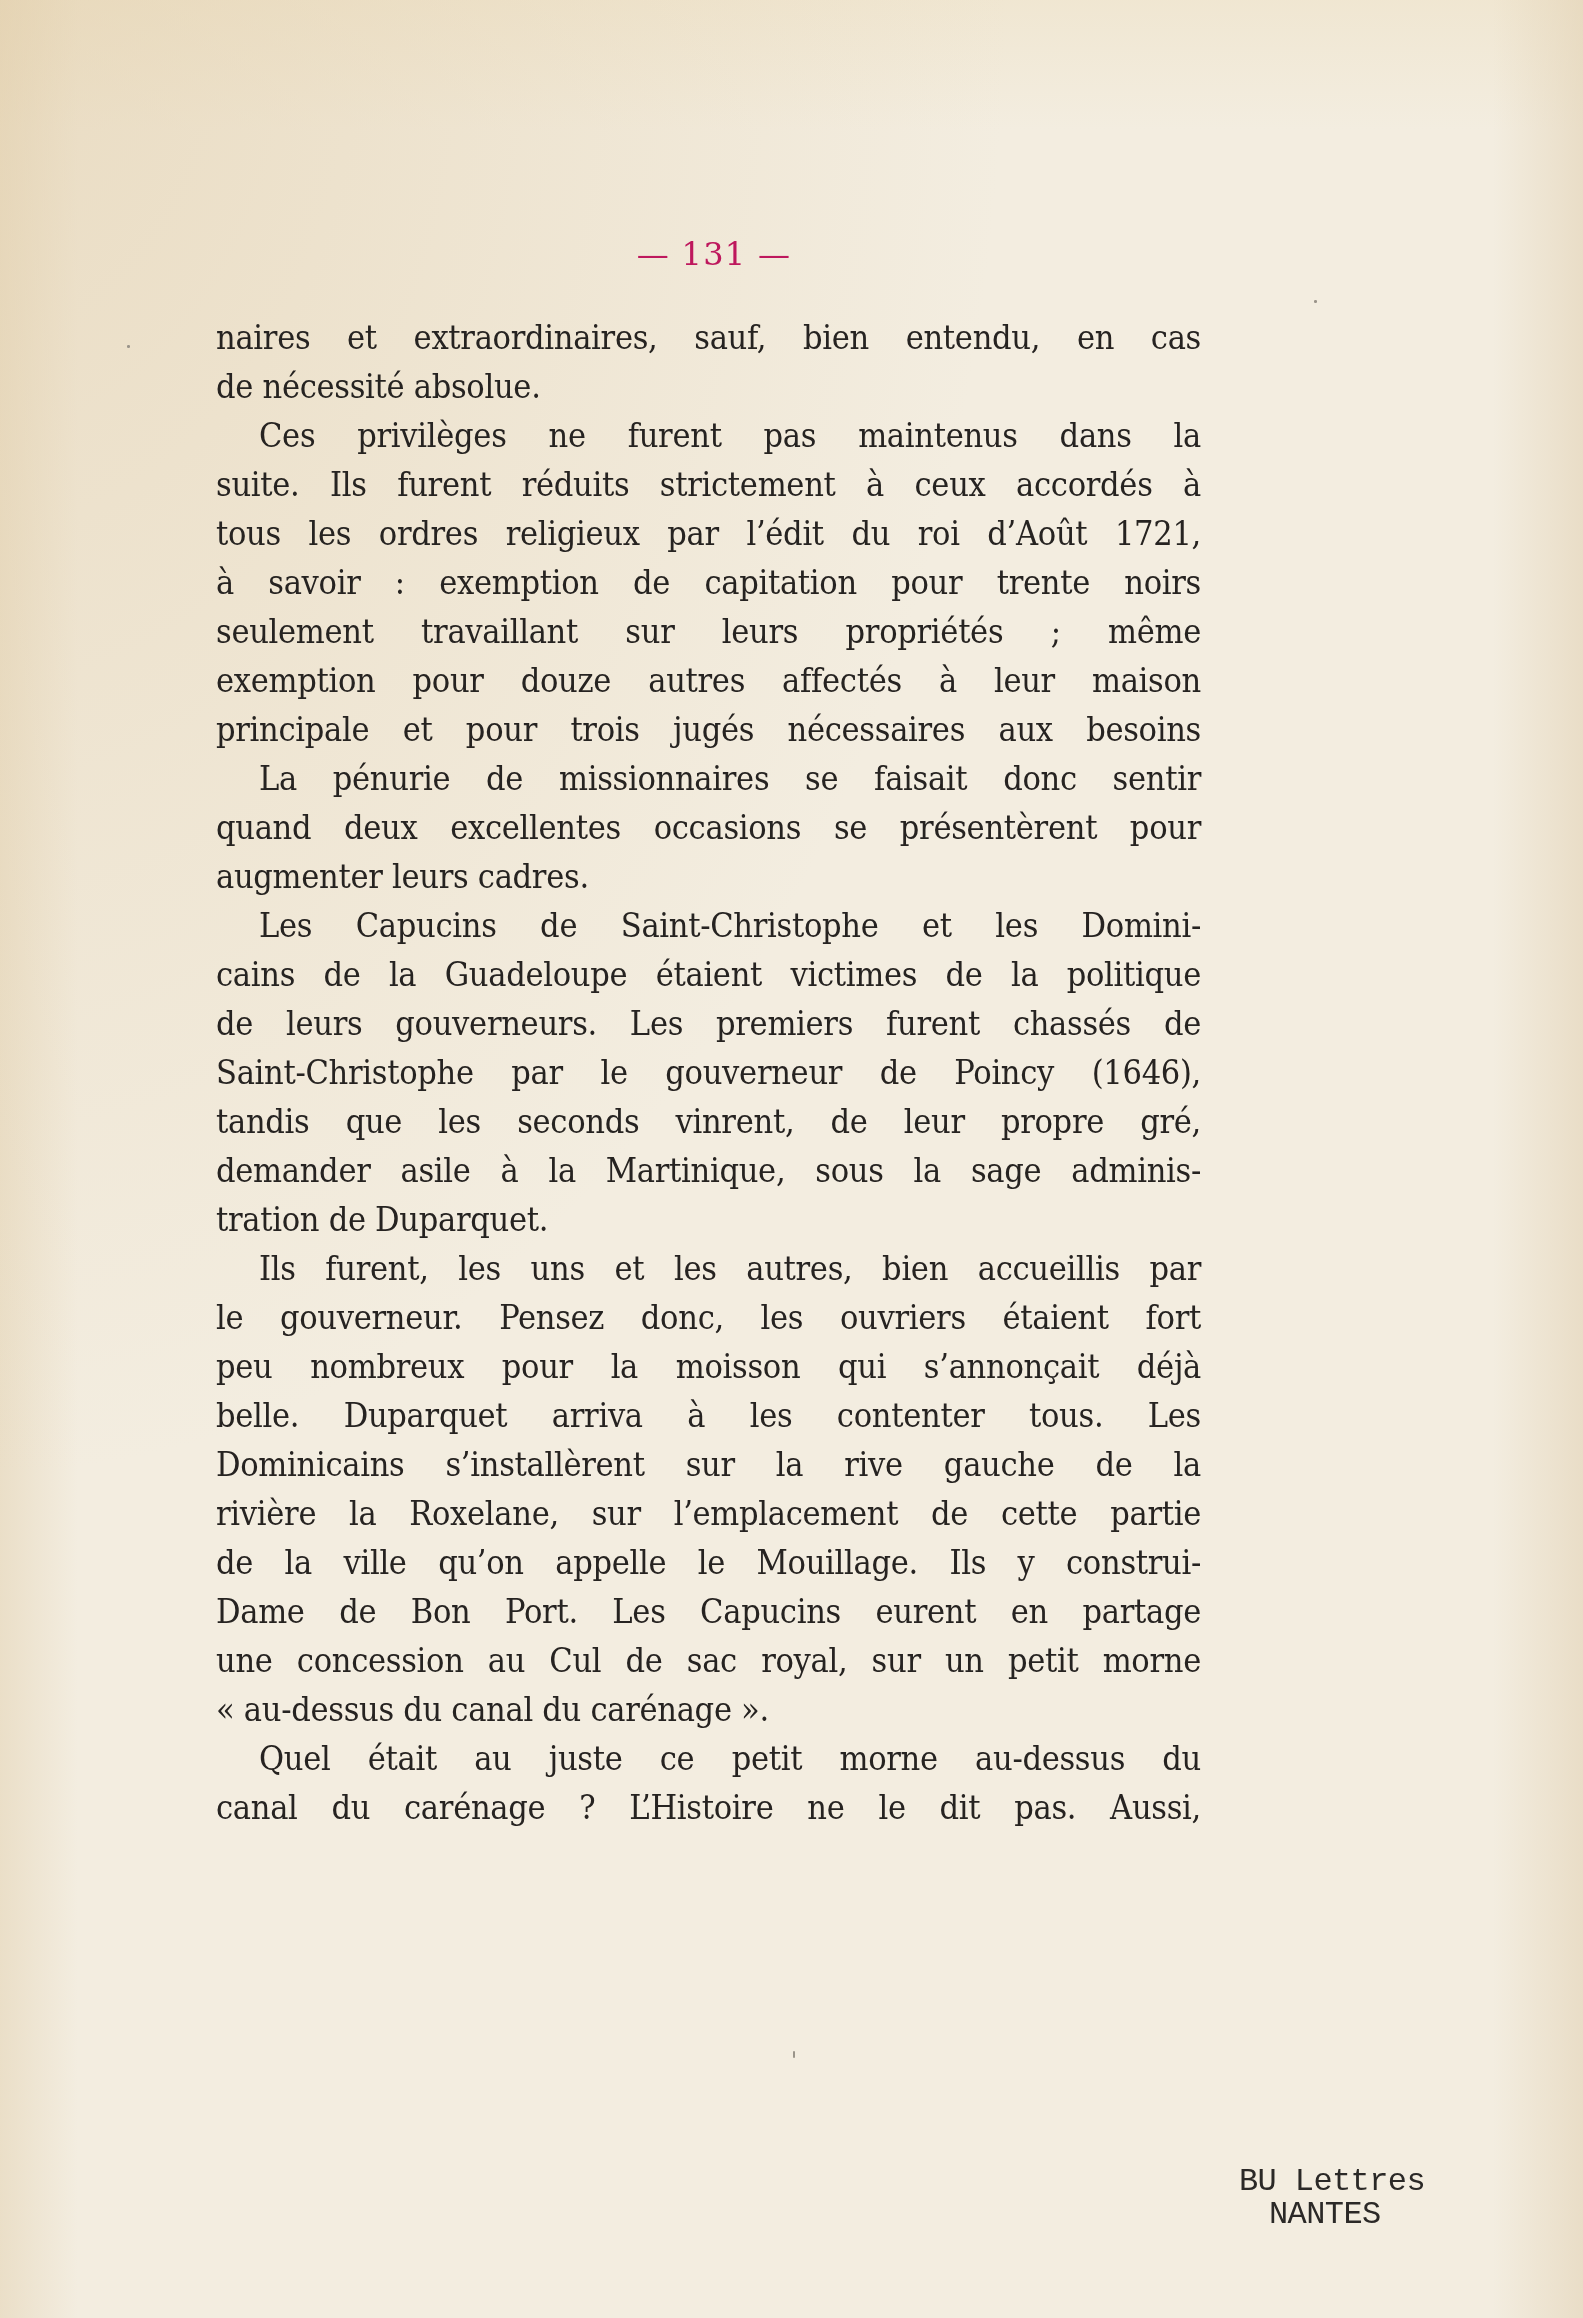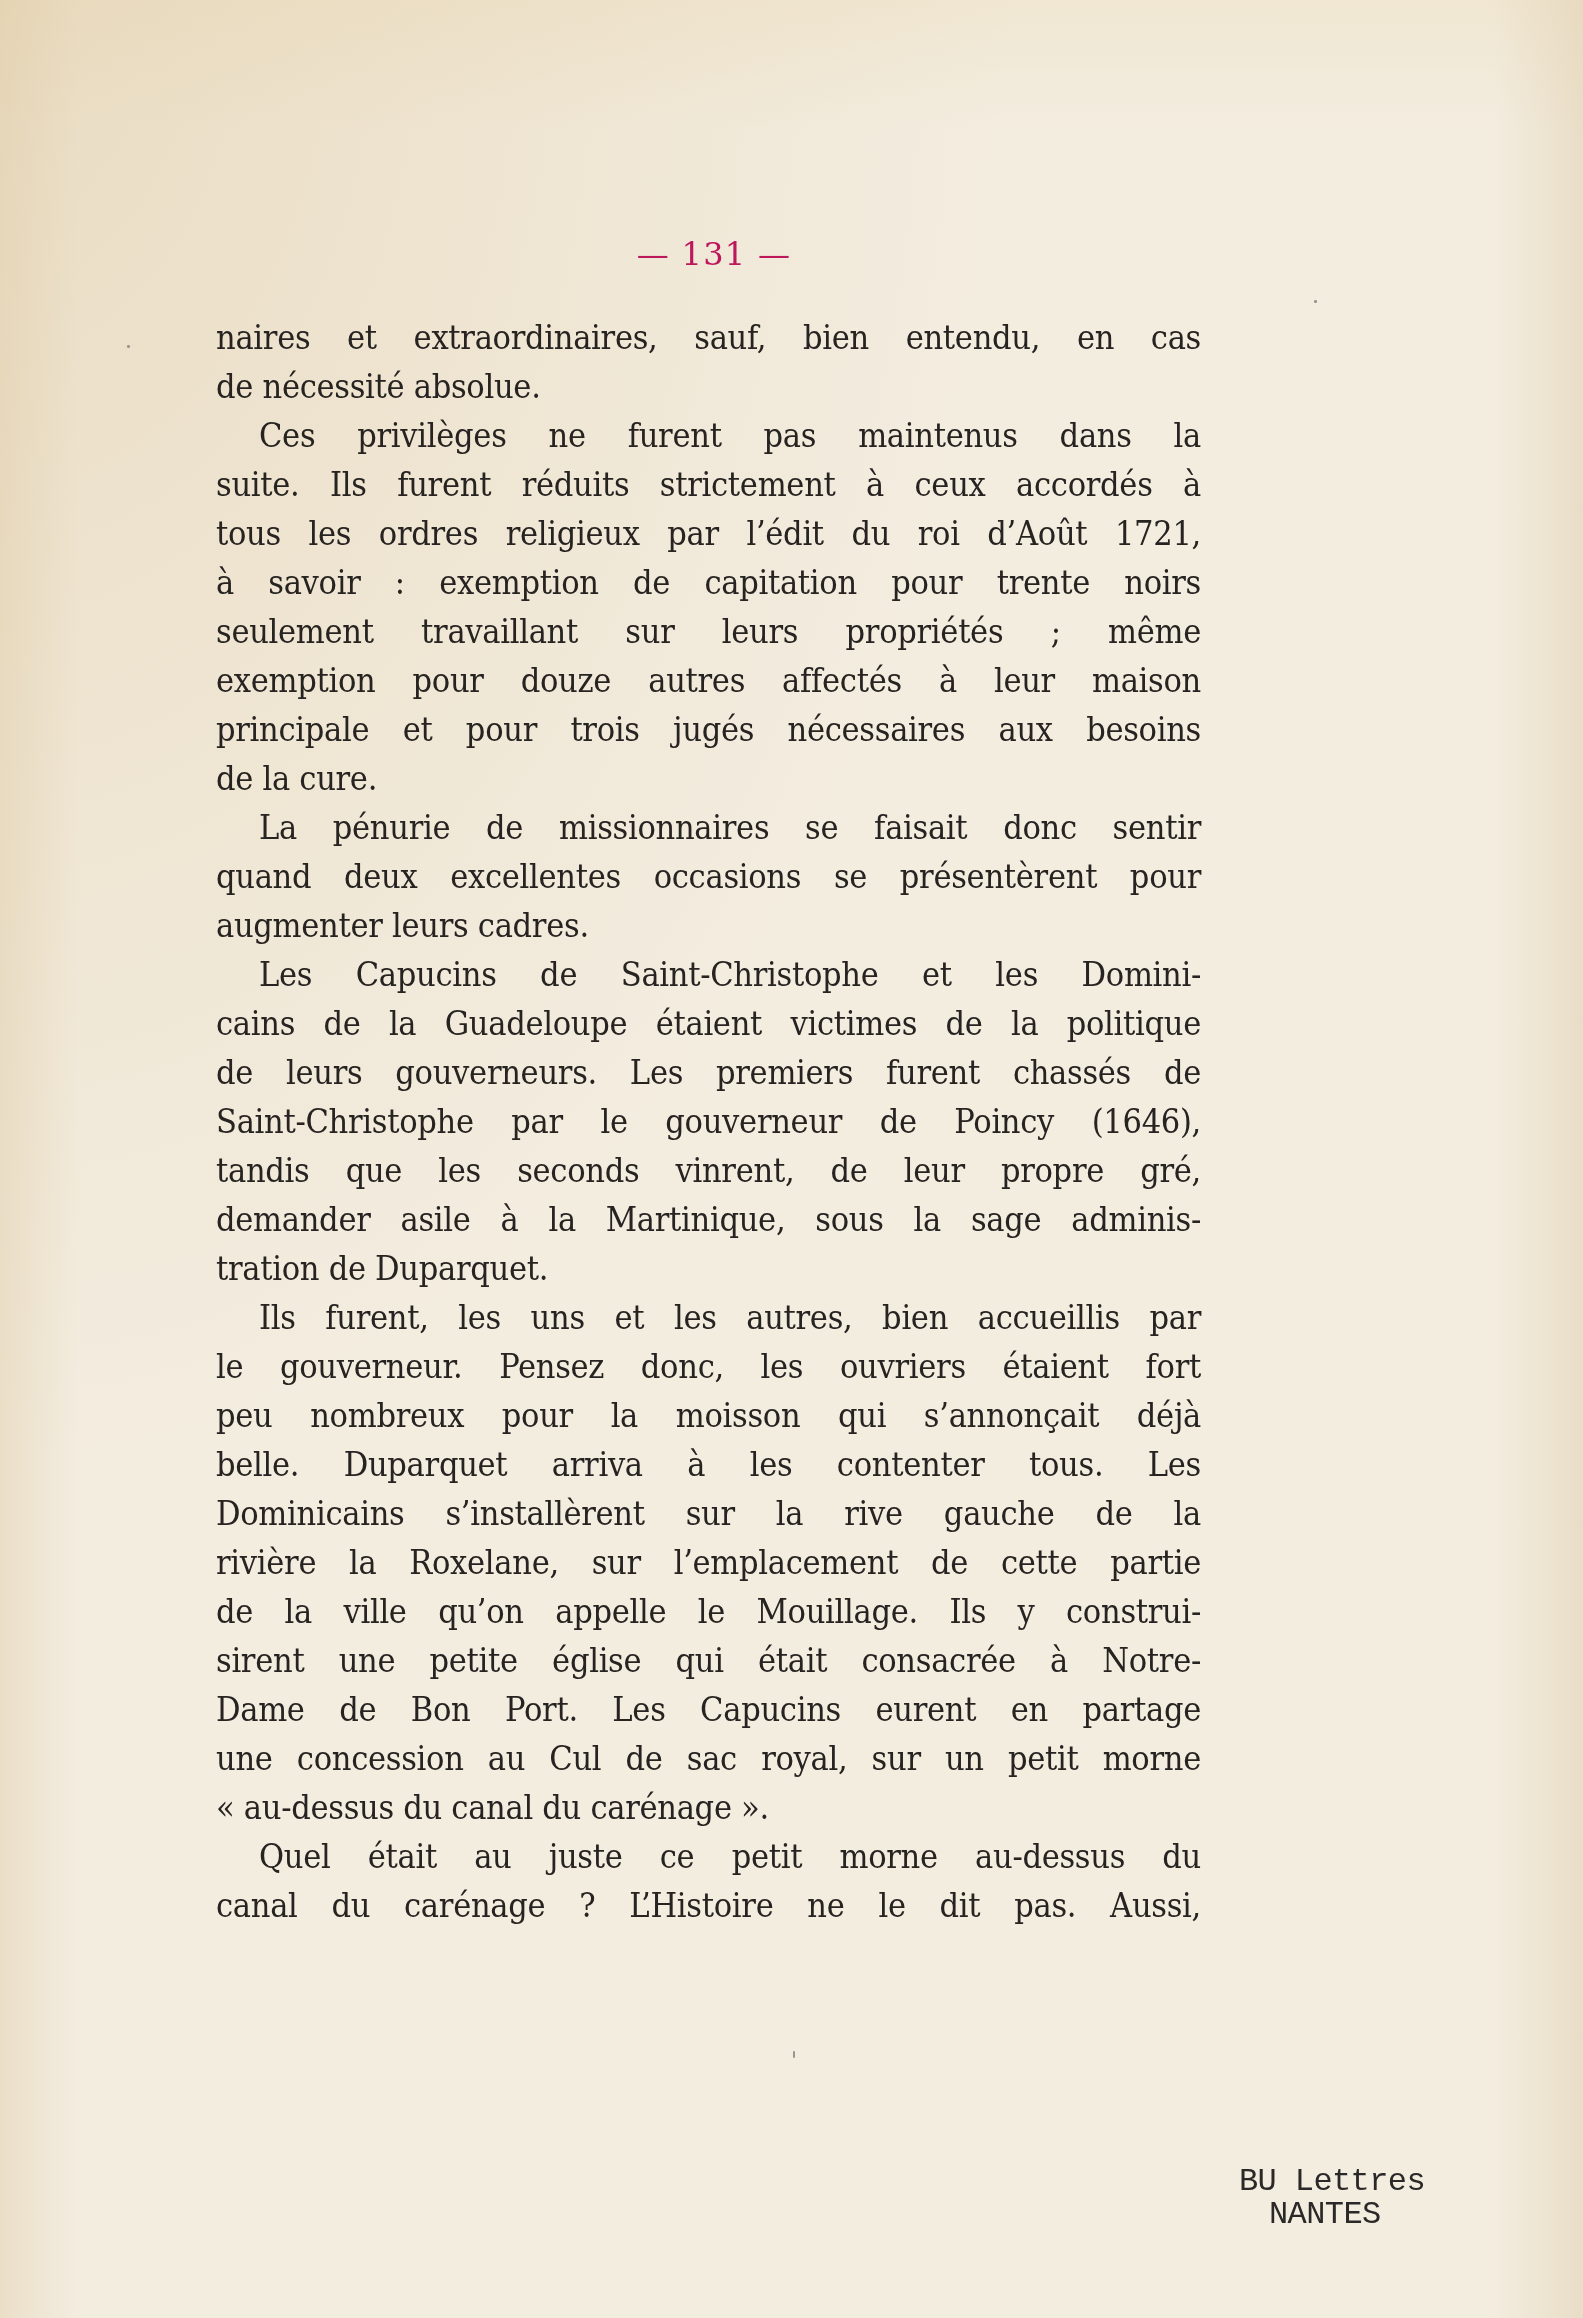--- a/index.html
+++ b/index.html
@@ -91,39 +91,37 @@
 <div class="body-text" id="body-text">
     <span class="line" style="display: block;">naires et extraordinaires, sauf, bien entendu, en cas</span>
     <span class="line last" style="display: block;">de nécessité absolue.</span>
     <span class="line indent" style="display: block;">Ces privilèges ne furent pas maintenus dans la</span>
     <span class="line" style="display: block;">suite. Ils furent réduits strictement à ceux accordés à</span>
     <span class="line" style="display: block;">tous les ordres religieux par l’édit du roi d’Août 1721,</span>
     <span class="line" style="display: block;">à savoir : exemption de capitation pour trente noirs</span>
     <span class="line" style="display: block;">seulement travaillant sur leurs propriétés ; même</span>
     <span class="line" style="display: block;">exemption pour douze autres affectés à leur maison</span>
     <span class="line" style="display: block;">principale et pour trois jugés nécessaires aux besoins</span>
-    <span class="line last" style="display: block;">de la cure.</span>
     <span class="line indent" style="display: block;">La pénurie de missionnaires se faisait donc sentir</span>
     <span class="line" style="display: block;">quand deux excellentes occasions se présentèrent pour</span>
     <span class="line last" style="display: block;">augmenter leurs cadres.</span>
     <span class="line indent" style="display: block;">Les Capucins de Saint-Christophe et les Domini-</span>
     <span class="line" style="display: block;">cains de la Guadeloupe étaient victimes de la politique</span>
     <span class="line" style="display: block;">de leurs gouverneurs. Les premiers furent chassés de</span>
     <span class="line" style="display: block;">Saint-Christophe par le gouverneur de Poincy (1646),</span>
     <span class="line" style="display: block;">tandis que les seconds vinrent, de leur propre gré,</span>
     <span class="line" style="display: block;">demander asile à la Martinique, sous la sage adminis-</span>
     <span class="line last" style="display: block;">tration de Duparquet.</span>
     <span class="line indent" style="display: block;">Ils furent, les uns et les autres, bien accueillis par</span>
     <span class="line" style="display: block;">le gouverneur. Pensez donc, les ouvriers étaient fort</span>
     <span class="line" style="display: block;">peu nombreux pour la moisson qui s’annonçait déjà</span>
     <span class="line" style="display: block;">belle. Duparquet arriva à les contenter tous. Les</span>
     <span class="line" style="display: block;">Dominicains s’installèrent sur la rive gauche de la</span>
     <span class="line" style="display: block;">rivière la Roxelane, sur l’emplacement de cette partie</span>
     <span class="line" style="display: block;">de la ville qu’on appelle le Mouillage. Ils y construi-</span>
-    <span class="line" style="display: block;">sirent une petite église qui était consacrée à Notre-</span>
     <span class="line" style="display: block;">Dame de Bon Port. Les Capucins eurent en partage</span>
     <span class="line" style="display: block;">une concession au Cul de sac royal, sur un petit morne</span>
     <span class="line last" style="display: block;">« au-dessus du canal du carénage ».</span>
     <span class="line indent" style="display: block;">Quel était au juste ce petit morne au-dessus du</span>
     <span class="line" style="display: block;">canal du carénage ? L’Histoire ne le dit pas. Aussi,</span>
   </div>
 
 <div class="stamp">
   <span class="l1">BU Lettres</span>
   <span class="l2">NANTES</span>

